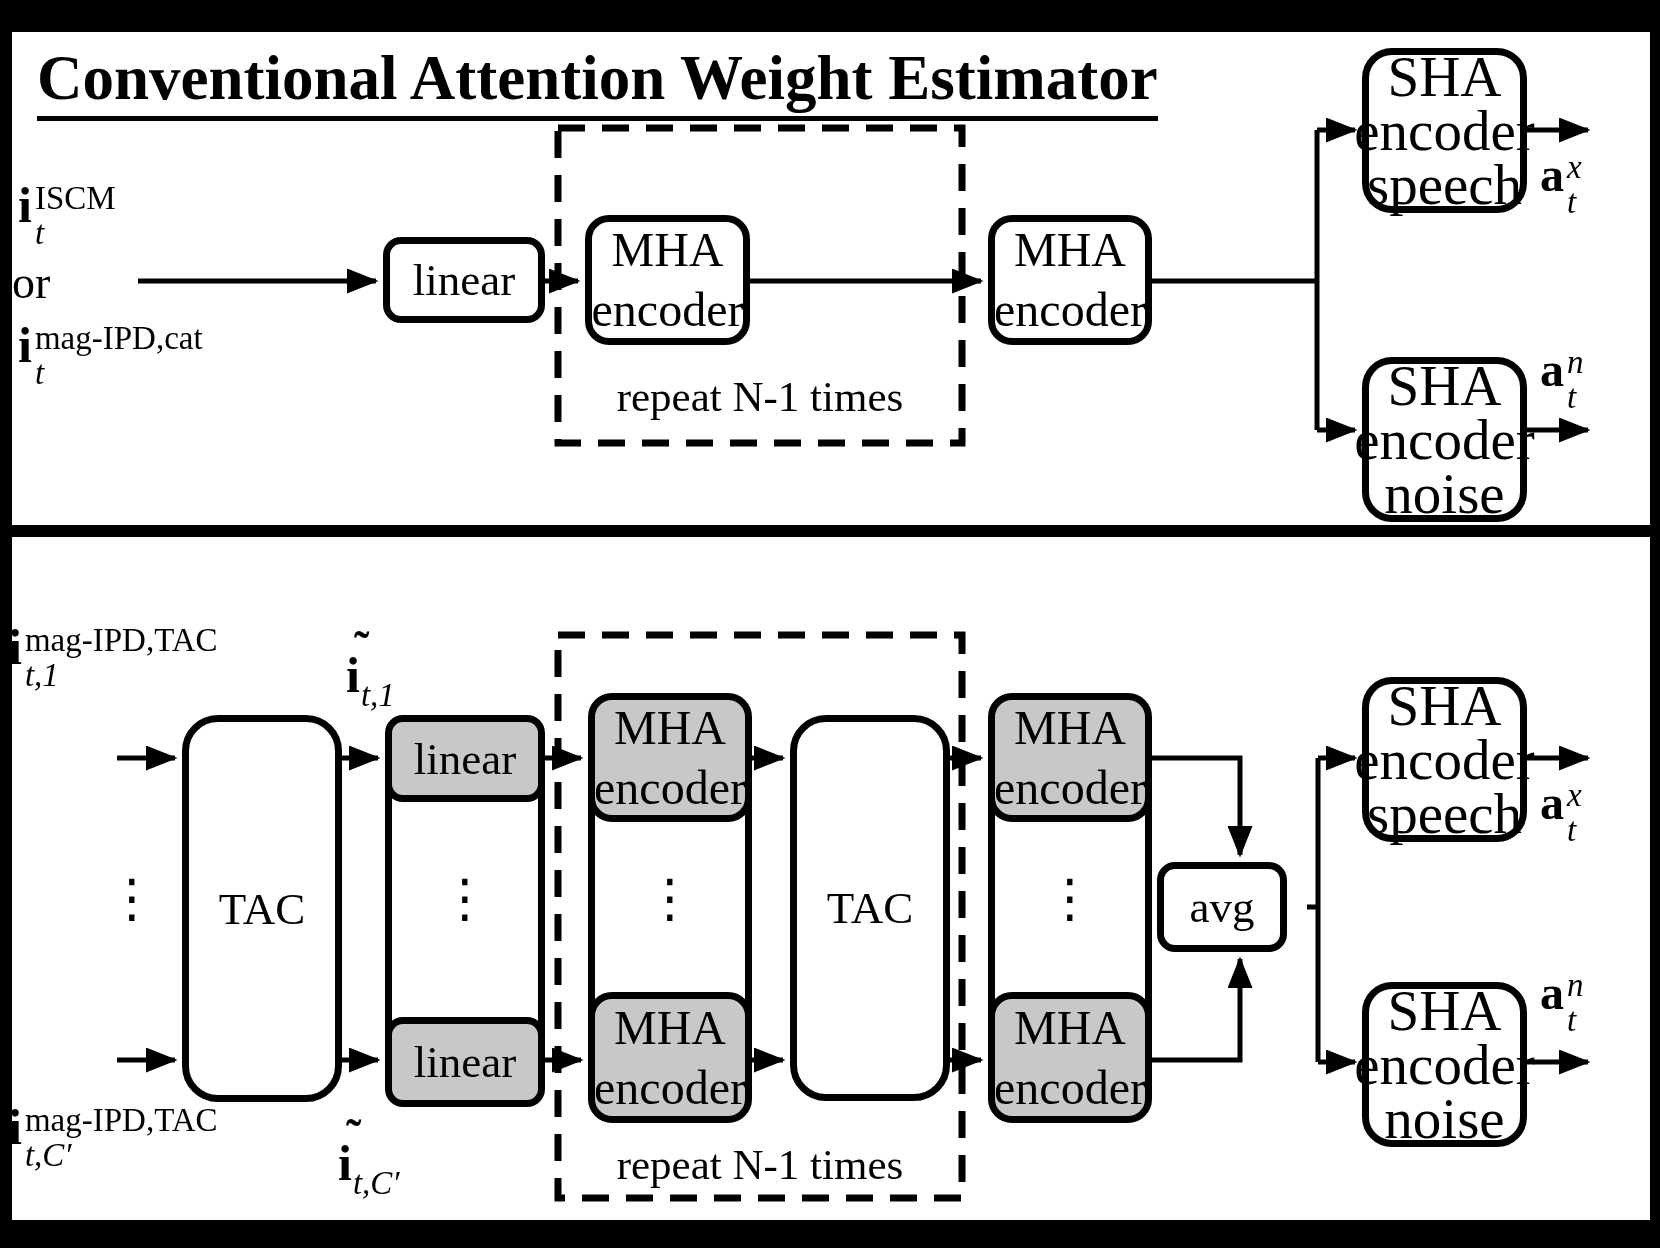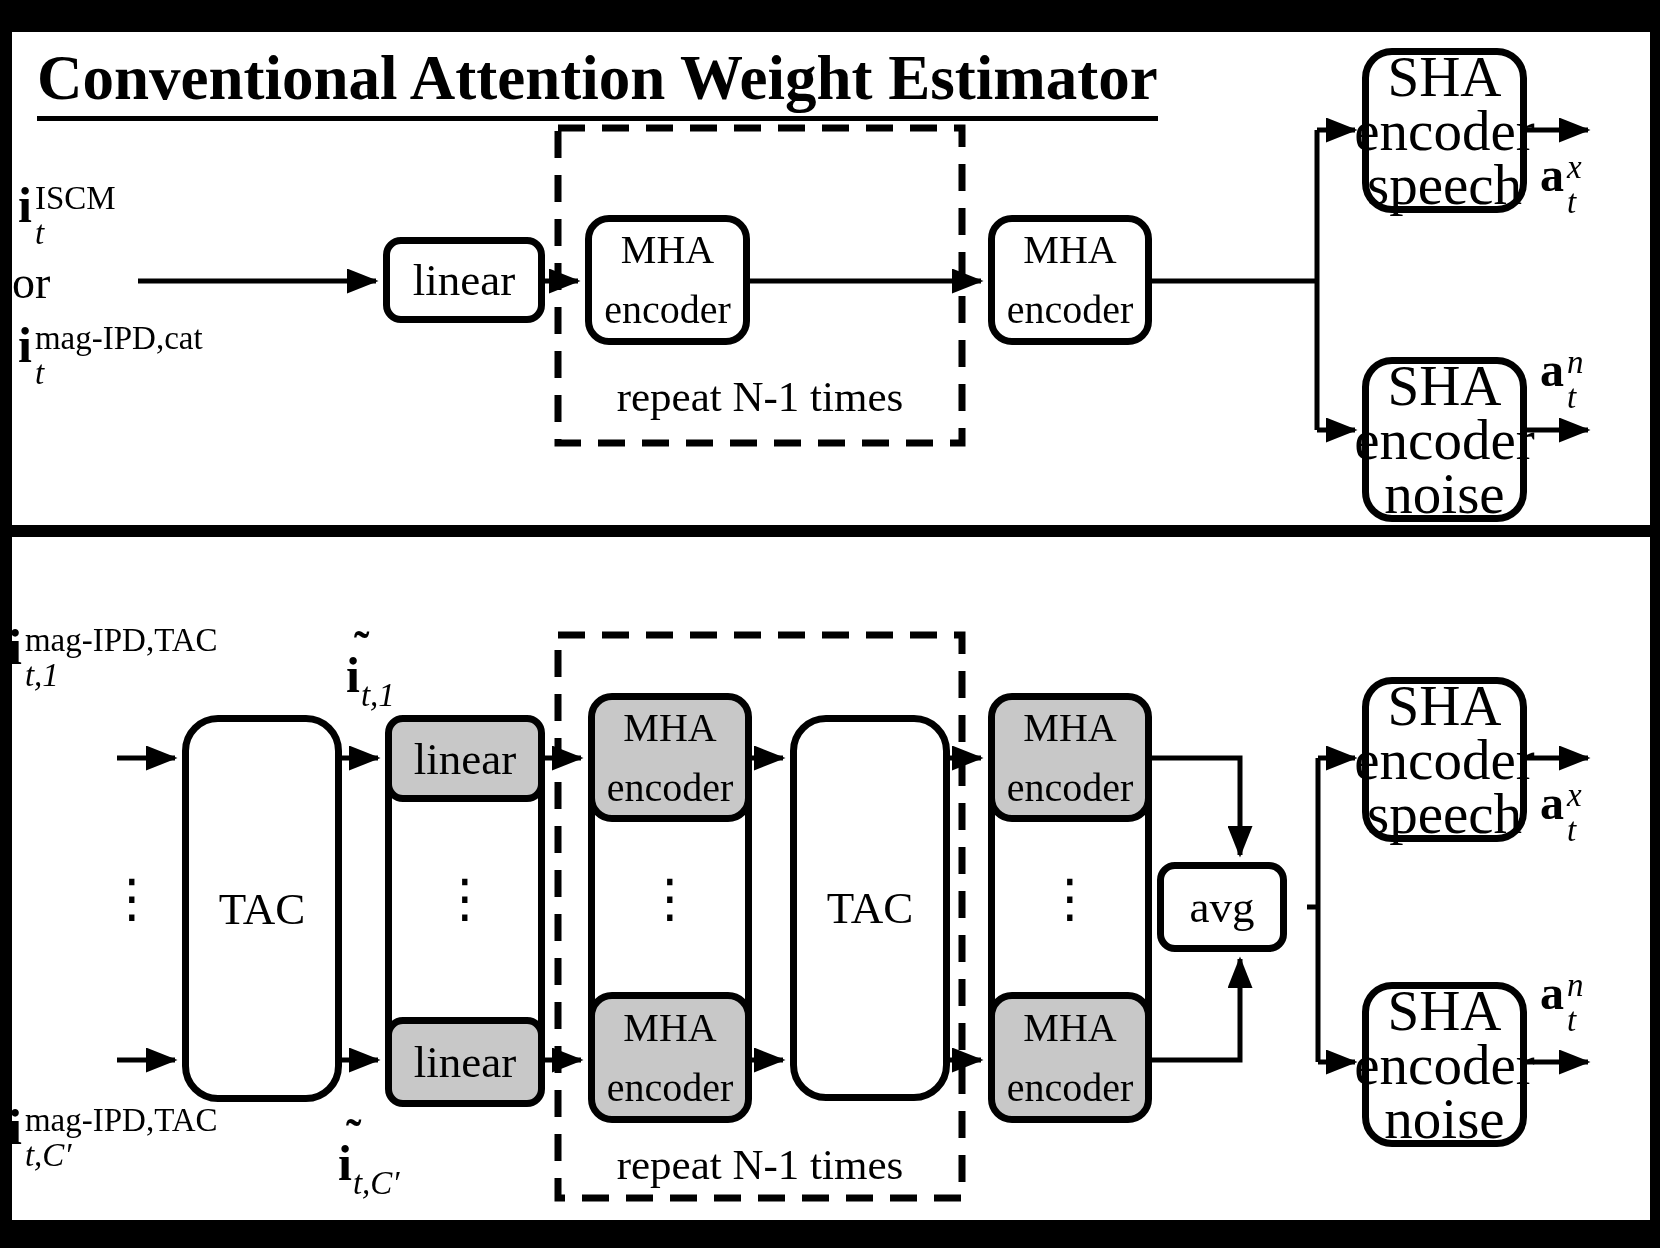--- a/index.html
+++ b/index.html
@@ -12,21 +12,21 @@
   .title{position:absolute;z-index:4;font-size:63px;font-weight:bold;white-space:nowrap;}
   .title span{border-bottom:5px solid #000;padding-bottom:3px;}
   .box{position:absolute;z-index:3;box-sizing:border-box;background:#fff;border:7px solid #000;
        display:flex;flex-direction:column;align-items:center;justify-content:center;
        text-align:center;white-space:nowrap;}
   .gray{background:#c8c8c8;}
   .col{position:absolute;z-index:2;box-sizing:border-box;background:#fff;border:7px solid #000;border-radius:34px;}
   .r18{border-radius:18px;text-align:center;}
   .r24{border-radius:24px;}
   .r30{border-radius:30px;}
-  .bl{display:block;font-size:40px;line-height:60px;}
+  .bl{display:block;font-size:48px;line-height:60px;}
   .bl3{display:block;font-size:57px;line-height:54px;}
   .single{font-size:45px;}
   .repeat{position:absolute;z-index:4;font-size:43px;text-align:center;white-space:nowrap;}
   .math{position:absolute;z-index:4;white-space:nowrap;line-height:1;}
   .math .base{font-weight:bold;font-size:50px;line-height:1;}
   .math .stack{display:inline-block;vertical-align:-22px;margin-left:3px;line-height:1.05;text-align:left;}
   .math .sup{display:block;font-size:33px;}
   .math .sub{display:block;font-size:33px;font-style:italic;}
   .math.aout .base{font-size:48px;}
   .math.aout .sup{font-style:italic;}

